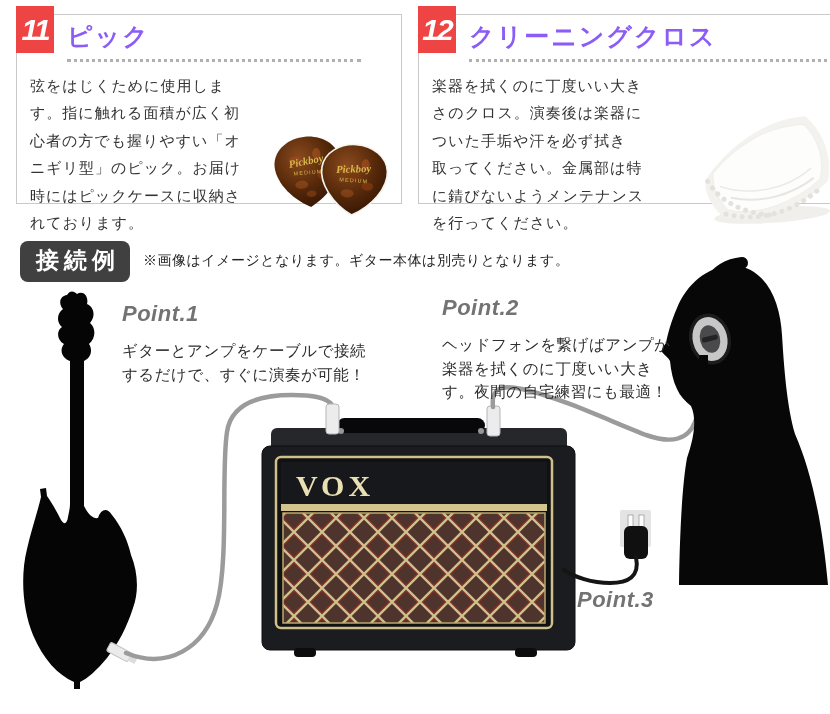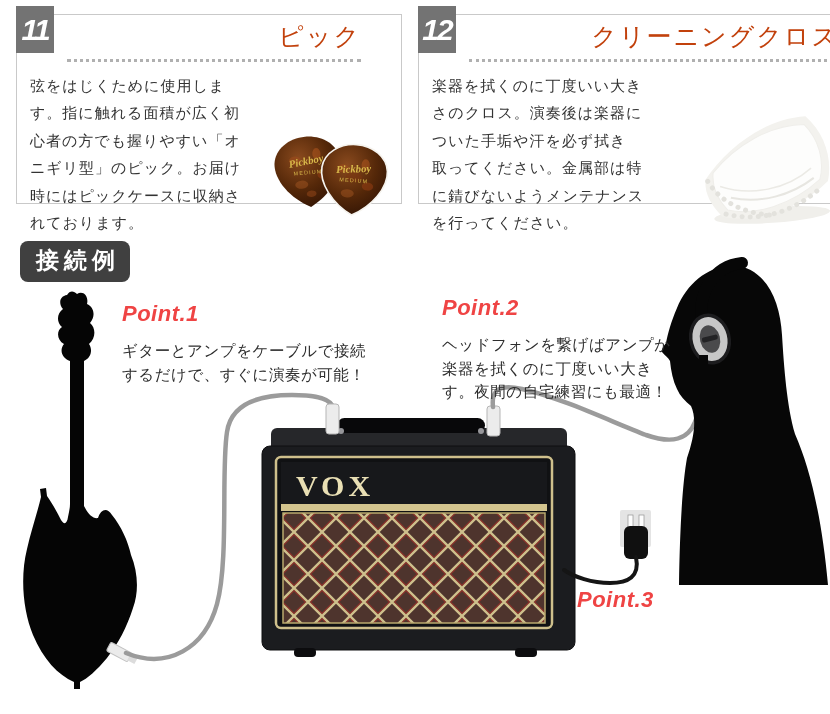--- a/index.html
+++ b/index.html
@@ -5,37 +5,37 @@
   html,body{margin:0;padding:0;background:#fff;}
   #stage{
     position:relative;width:830px;height:714px;background:#ffffff;
     font-family:"Liberation Sans",sans-serif;color:#333;overflow:hidden;
   }
   
   .item-box{position:absolute;top:14px;height:190px;background:#fff;border:1px solid #c9c9c9;box-sizing:border-box;}
   #box-pick{left:16px;width:386px;}
   #box-cloth{left:418px;width:462px;}
   .item-num{
-    position:absolute;left:-1px;top:-9px;width:38px;height:47px;background:#737373;
+    position:absolute;left:-1px;top:-9px;width:38px;height:47px;background:#ef4444;
     color:#fff;font-weight:bold;font-style:italic;font-size:30px;
     display:flex;align-items:center;justify-content:center;letter-spacing:-2px;
   }
   .item-head{margin:2px 40px 0 50px;border-bottom:3px dotted #b0b0b0;padding:4px 0 8px;}
-  .item-title{font-size:25px;font-weight:400;color:#c2410c;letter-spacing:2px;line-height:1.2;text-align:right;}
+  .item-title{font-size:25px;font-weight:700;color:#8b5cf6;letter-spacing:2px;line-height:1.2;}
   .item-body{display:flex;align-items:flex-end;padding:10px 8px 0 13px;}
   .item-desc{font-size:15px;line-height:1.83;letter-spacing:1px;color:#333;white-space:pre-line;width:232px;flex:none;margin:0;}
   .item-img{flex:1;display:flex;align-items:center;justify-content:center;}
   
   .conn-badge{
     position:absolute;left:20px;top:241px;background:#404040;color:#fff;
     font-size:23px;font-weight:bold;letter-spacing:5px;padding:4px 10px 6px 16px;border-radius:8px;
   }
   .conn-note{position:absolute;left:143px;top:252px;font-size:14px;color:#222;letter-spacing:0.5px;}
   .point{position:absolute;}
-  .point-label{font-size:22px;font-weight:bold;font-style:italic;color:#ef4444;letter-spacing:0.5px;}
+  .point-label{font-size:22px;font-weight:bold;font-style:italic;color:#737373;letter-spacing:0.5px;}
   .point-text{margin-top:12px;font-size:15.5px;color:#2e2e2e;line-height:1.52;letter-spacing:0.5px;white-space:pre-line;}
   #point-1{left:122px;top:301px;}
   #point-2{left:442px;top:295px;}
   #point-3{left:577px;top:587px;}
   #scene{position:absolute;left:0;top:0;width:830px;height:714px;}
 </style>
 </head>
 <body>
 
 <div id="stage">
@@ -172,20 +172,21 @@
     <g>
       <rect x="620" y="510" width="31" height="37" rx="2" fill="#e4e4e4"></rect>
       <rect x="628" y="515" width="5" height="13" fill="#fdfdfd" stroke="#999999" stroke-width="0.75"></rect>
       <rect x="639" y="515" width="5" height="13" fill="#fdfdfd" stroke="#999999" stroke-width="0.75"></rect>
       <rect x="624" y="526" width="24" height="33" rx="6" fill="#101010"></rect>
       <path d="M 636,557 C 640,577 628,583 610,583 C 592,583 574,577 564,570" fill="none" stroke="#151515" stroke-width="4" stroke-linecap="round"></path>
     </g>
   </svg>
 
   <div class="conn-badge">接続例</div>
+  <div class="conn-note">※画像はイメージとなります。ギター本体は別売りとなります。</div>
 
   <div class="point" id="point-1">
     <div class="point-label">Point.1</div>
     <div class="point-text">ギターとアンプをケーブルで接続
 するだけで、すぐに演奏が可能！</div>
   </div>
   <div class="point" id="point-2">
     <div class="point-label">Point.2</div>
     <div class="point-text">ヘッドフォンを繋げばアンプか
 楽器を拭くのに丁度いい大き

